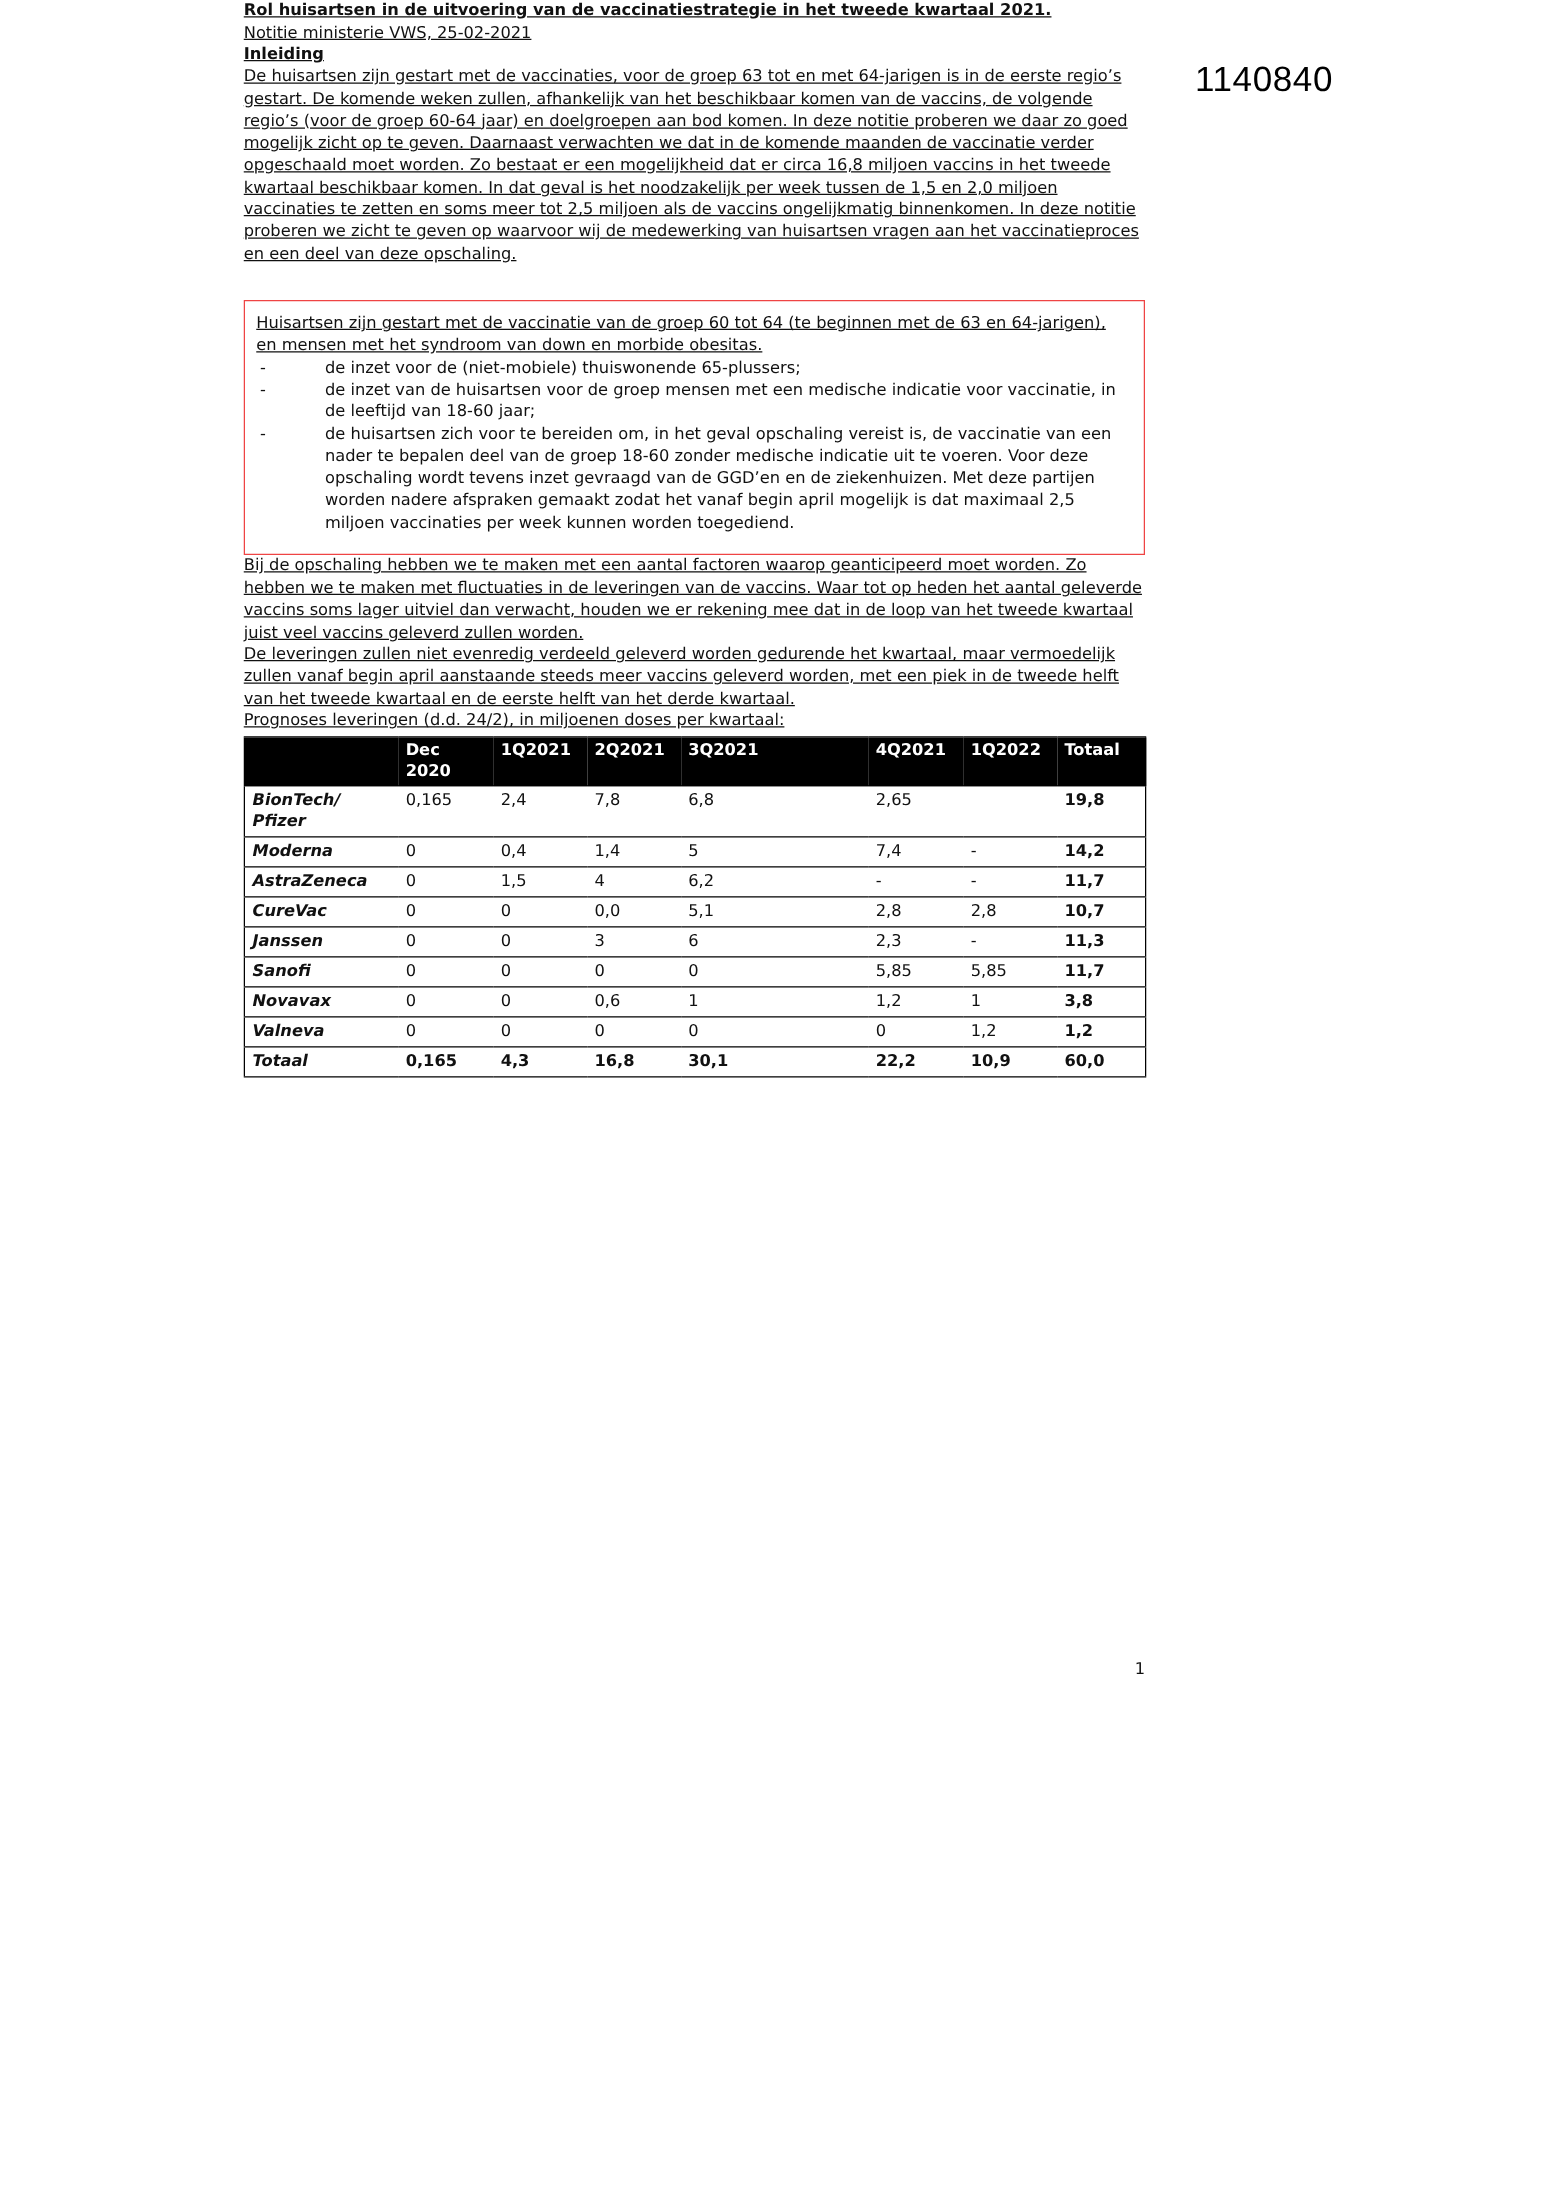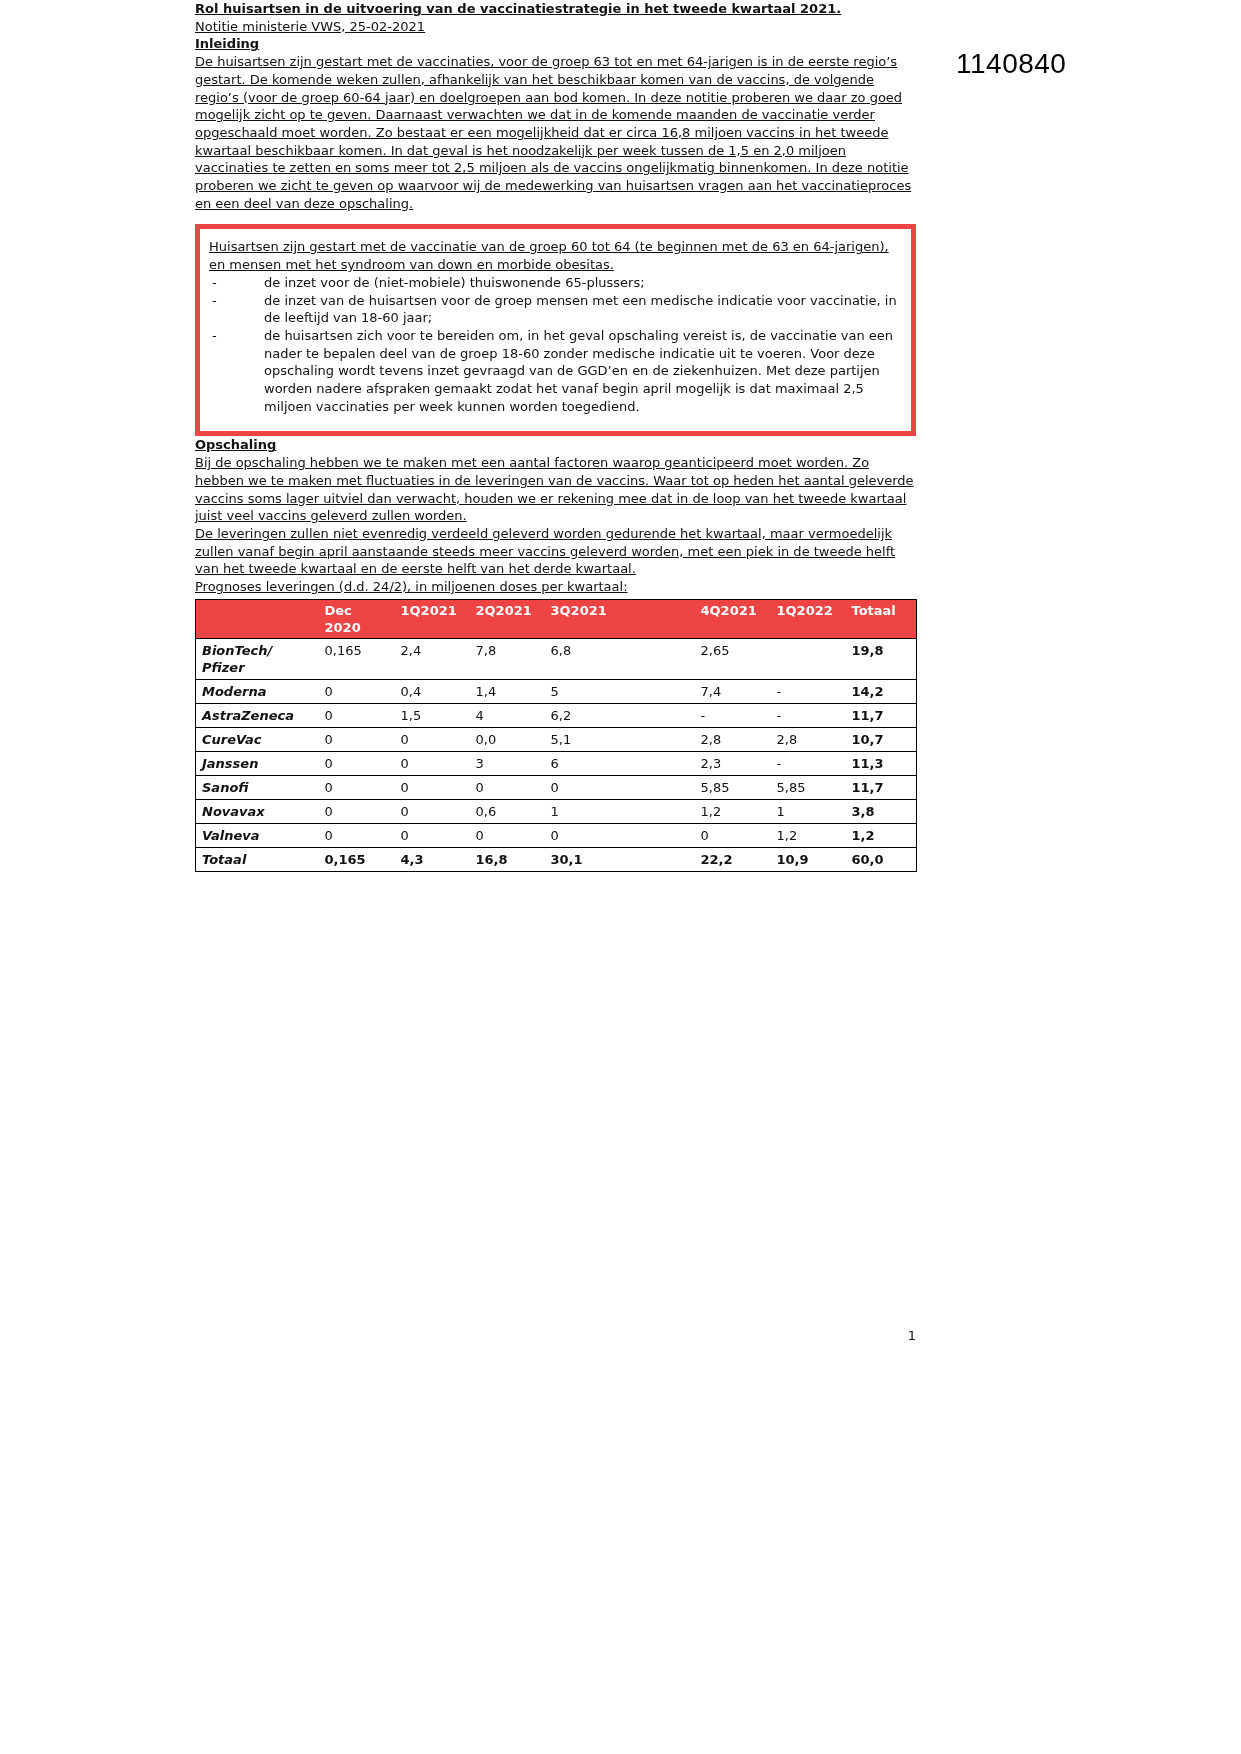--- a/index.html
+++ b/index.html
@@ -28,22 +28,22 @@
     width: 721px;
     font-size: 13px;
     line-height: 17.7px;
   }
   .content p { margin: 0; text-decoration: underline; }
   .title { margin-top: 193px; font-weight: bold; }
   .subtitle { margin-top: 5px; }
   .heading { margin-top: 19px; font-weight: bold; }
   .para { margin-top: 1px; }
   .info-box {
-    border: 5px solid #ef4444;
-    margin-top: 12px;
+    border: 1px solid #ef4444;
+    margin-top: 28px;
     padding: 9px 12px 16px 9px;
   }
   .box-request-intro { margin-top: 24px; }
   .bullet { display: flex; }
   .bullet .dash { flex: none; width: 55px; padding-left: 3px; }
   .bullet .btext { flex: 1; }
   .table-caption { margin-top: 14px; }
   table.delivery-table {
     border-collapse: collapse;
     table-layout: fixed;
@@ -54,21 +54,21 @@
   .delivery-table th, .delivery-table td {
     text-align: left;
     vertical-align: top;
     font-size: 13px;
     line-height: 17px;
     padding: 3px 6px;
     border-top: 1px solid #000;
     border-bottom: 1px solid #000;
   }
   .delivery-table th {
-    background: #ef4444;
+    background: #000000;
     color: #ffffff;
     font-weight: bold;
     white-space: pre-line;
     padding-top: 2px;
     padding-bottom: 2px;
   }
   .delivery-table td.row-label {
     font-weight: bold;
     font-style: italic;
     white-space: pre-line;
@@ -111,21 +111,20 @@
           <span class="dash">-</span>
           <span class="btext">de inzet van de huisartsen voor de groep mensen met een medische indicatie voor vaccinatie, in de leeftijd van 18-60 jaar;</span>
         </div>
         <div class="bullet">
           <span class="dash">-</span>
           <span class="btext">de huisartsen zich voor te bereiden om, in het geval opschaling vereist is, de vaccinatie van een nader te bepalen deel van de groep 18-60 zonder medische indicatie uit te voeren. Voor deze opschaling wordt tevens inzet gevraagd van de GGD’en en de ziekenhuizen. Met deze partijen worden nadere afspraken gemaakt zodat het vanaf begin april mogelijk is dat maximaal 2,5 miljoen vaccinaties per week kunnen worden toegediend.</span>
         </div>
       </div>
   </div>
 
-  <p class="heading">Opschaling</p>
   <p class="para">Bij de opschaling hebben we te maken met een aantal factoren waarop geanticipeerd moet worden. Zo hebben we te maken met fluctuaties in de leveringen van de vaccins. Waar tot op heden het aantal geleverde vaccins soms lager uitviel dan verwacht, houden we er rekening mee dat in de loop van het tweede kwartaal juist veel vaccins geleverd zullen worden.</p>
   <p>De leveringen zullen niet evenredig verdeeld geleverd worden gedurende het kwartaal, maar vermoedelijk zullen vanaf begin april aanstaande steeds meer vaccins geleverd worden, met een piek in de tweede helft van het tweede kwartaal en de eerste helft van het derde kwartaal.</p>
 
   <p class="table-caption">Prognoses leveringen (d.d. 24/2), in miljoenen doses per kwartaal:</p>
 
   <table class="delivery-table">
     <colgroup>
       <col style="width:123px">
         <col style="width:76px">
         <col style="width:75px">

